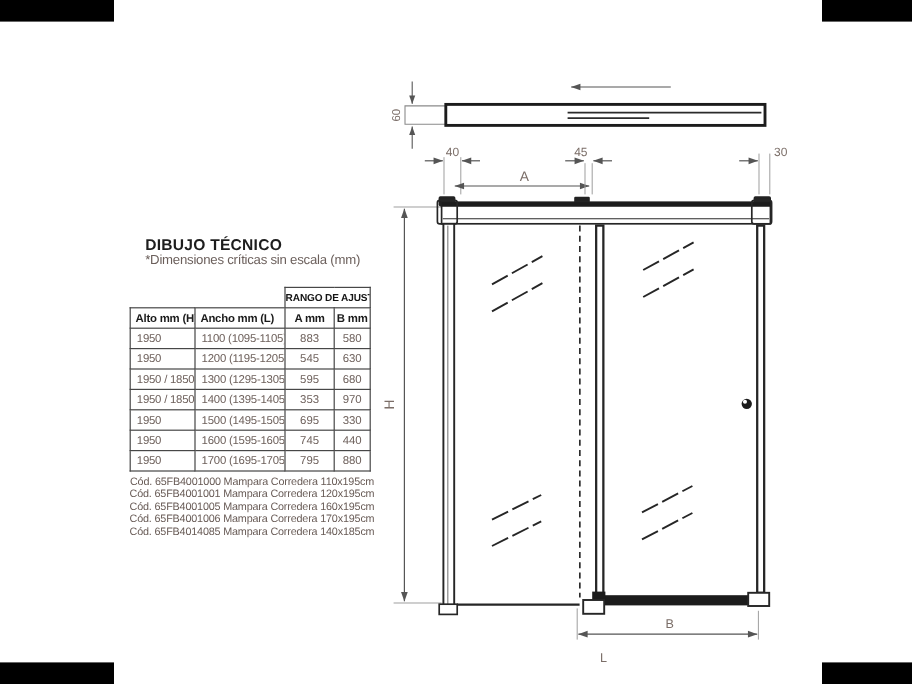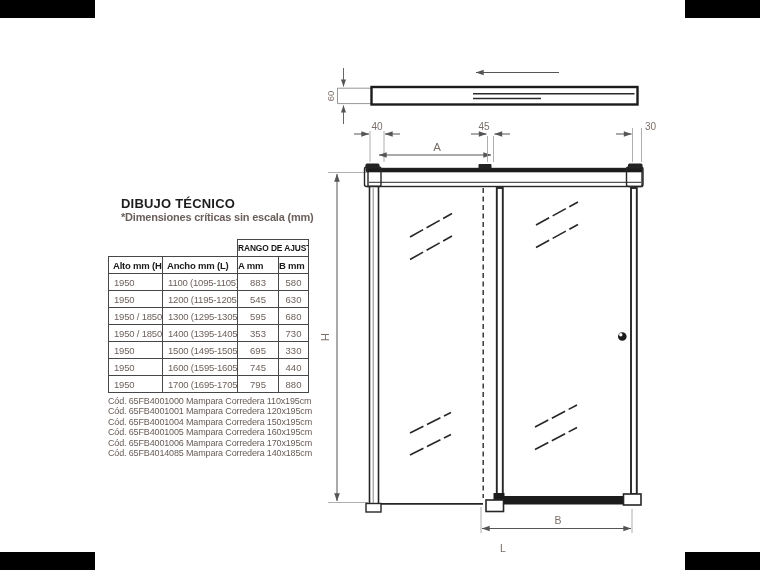--- a/index.html
+++ b/index.html
@@ -6,39 +6,39 @@
   html,body { width:760px; height:570px; }
   body { background:#000; position:relative; overflow:hidden;
          font-family:"Liberation Sans", sans-serif; }
   .canvas-h { position:absolute; left:0; top:18px; width:760px; height:534px; background:#fff; }
   .canvas-v { position:absolute; left:95px; top:0; width:590px; height:570px; background:#fff; }
   .content { position:absolute; left:0; top:0; width:760px; height:570px; }
 
   .title { position:absolute; left:121px; top:196px; font-size:13px; font-weight:bold;
            color:#1d1d1d; letter-spacing:.2px; }
   .subtitle { position:absolute; left:121px; top:211px; font-size:11px; color:#6b5f5b;
-              letter-spacing:-.2px;font-weight:bold; }
+              letter-spacing:-.2px; }
 
   table.dims { position:absolute; left:108px; top:239px; width:200px; table-layout:fixed;
                border-collapse:collapse; }
   table.dims col.c1{width:54px} table.dims col.c2{width:75px}
   table.dims col.c3{width:41px} table.dims col.c4{width:30px}
   table.dims td, table.dims th { border:1.5px solid #474747; font-size:9.5px;
                height:17px; vertical-align:middle; overflow:hidden; white-space:nowrap; }
   table.dims td.blank { border:none; }
   table.dims td.rango { height:15px; font-size:8.4px; font-weight:bold; color:#151515;
                text-align:center; letter-spacing:-.1px; }
   table.dims th { font-weight:bold; color:#1b1b1b; text-align:left; padding-left:4px;
                letter-spacing:-.2px; }
-  table.dims th.ctr { padding-left:0;margin-top:34px; }
+  table.dims th.ctr { text-align:center; padding-left:0;margin-top:34px; }
   table.dims td.val { color:#6e615c; padding-left:5px; letter-spacing:-.2px; }
   table.dims td.num { color:#6e615c; text-align:center; }
 
   .codes { position:absolute; left:108px; top:396px; }
-  .codes div { font-size:9px; line-height:10.4px; color:#685b56; letter-spacing:-.15px; }
+  .codes div { font-size:9px; line-height:10.4px; color:#685b56; letter-spacing:-.15px;text-align:center; }
 
   svg.draw { position:absolute; left:0; top:0; }
   svg.draw text { font-family:"Liberation Sans", sans-serif; fill:#7b6e68; }
 </style>
 </head>
 <body>
 
 <div class="canvas-h"></div>
 <div class="canvas-v"></div>
 
@@ -80,21 +80,21 @@
     <tr>
       <td class="val">1950 / 1850</td>
       <td class="val">1300 (1295-1305)</td>
       <td class="num">595</td>
       <td class="num">680</td>
     </tr>
     <tr>
       <td class="val">1950 / 1850</td>
       <td class="val">1400 (1395-1405)</td>
       <td class="num">353</td>
-      <td class="num">730</td>
+      <td class="num">970</td>
     </tr>
     <tr>
       <td class="val">1950</td>
       <td class="val">1500 (1495-1505)</td>
       <td class="num">695</td>
       <td class="num">330</td>
     </tr>
     <tr>
       <td class="val">1950</td>
       <td class="val">1600 (1595-1605)</td>
@@ -106,21 +106,20 @@
       <td class="val">1700 (1695-1705)</td>
       <td class="num">795</td>
       <td class="num">880</td>
     </tr>
   </tbody>
     </table>
 
   <div class="codes">
     <div>Cód. 65FB4001000 Mampara Corredera 110x195cm</div>
     <div>Cód. 65FB4001001 Mampara Corredera 120x195cm</div>
-    <div>Cód. 65FB4001004 Mampara Corredera 150x195cm</div>
     <div>Cód. 65FB4001005 Mampara Corredera 160x195cm</div>
     <div>Cód. 65FB4001006 Mampara Corredera 170x195cm</div>
     <div>Cód. 65FB4014085 Mampara Corredera 140x185cm</div>
   </div>
 
   <svg class="draw" width="760" height="570" viewBox="0 0 760 570">
     <defs>
       <marker id="ah" viewBox="0 0 10 8" refX="9.3" refY="4" markerWidth="9" markerHeight="7" orient="auto-start-reverse">
         <path d="M0.5,0.8 L9.5,4 L0.5,7.2 z" fill="#555"></path>
       </marker>

